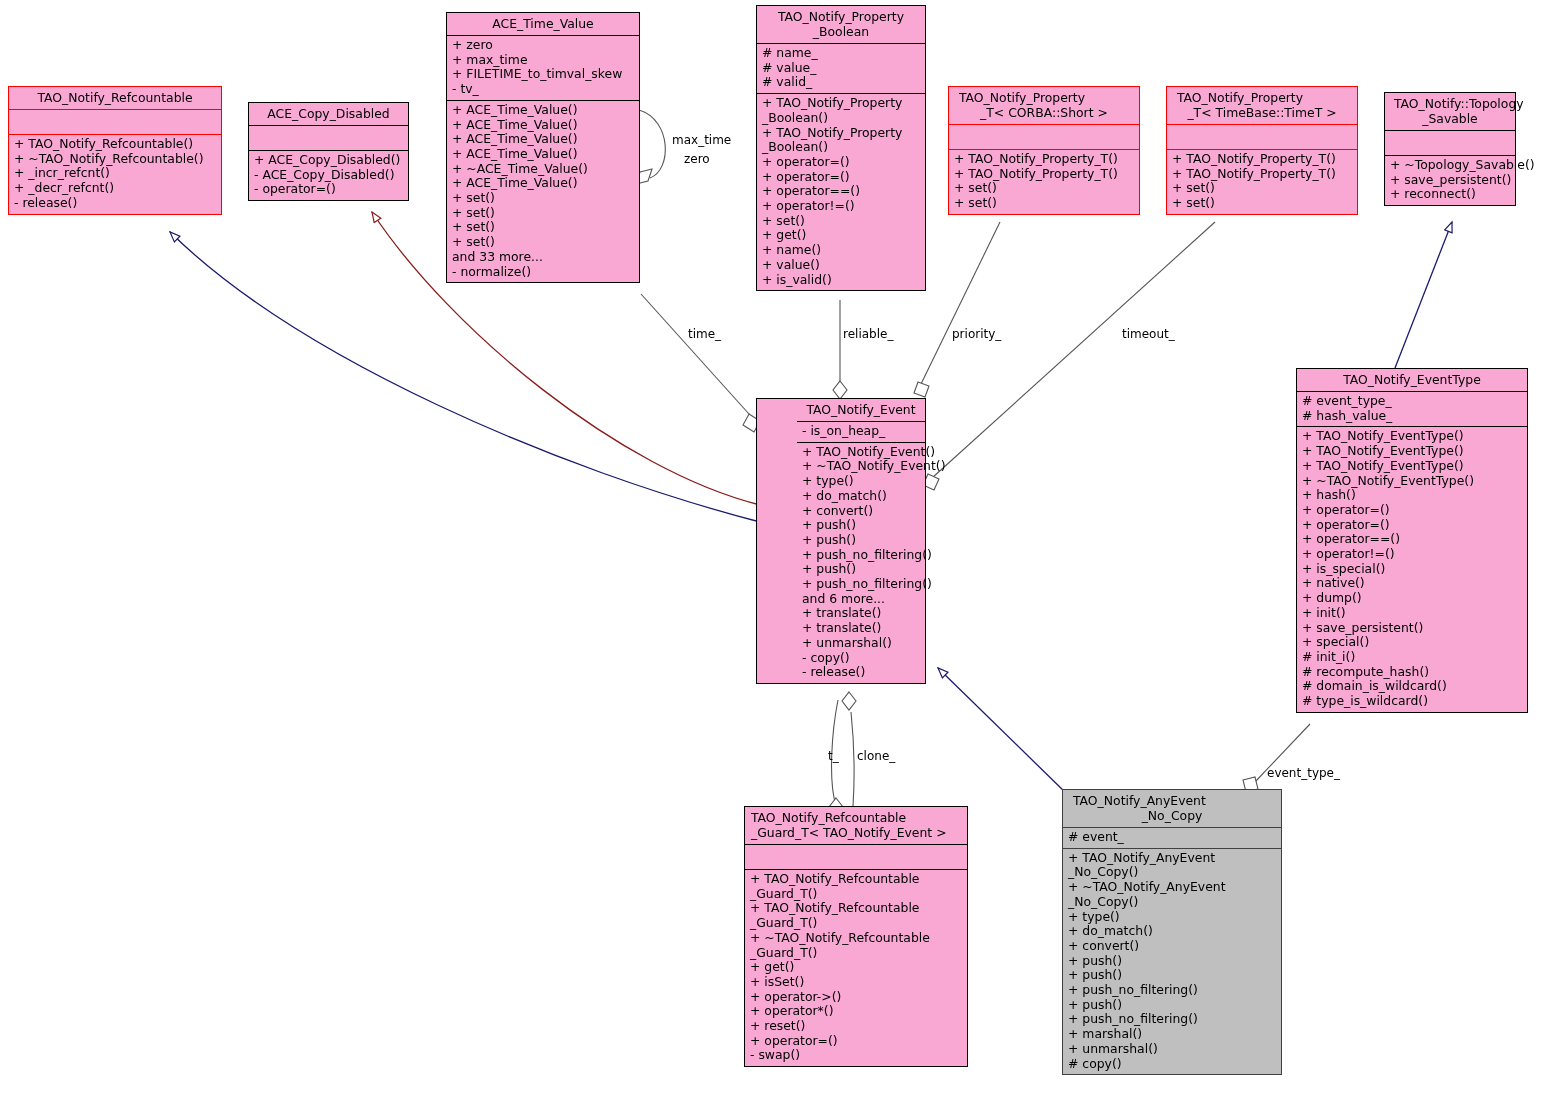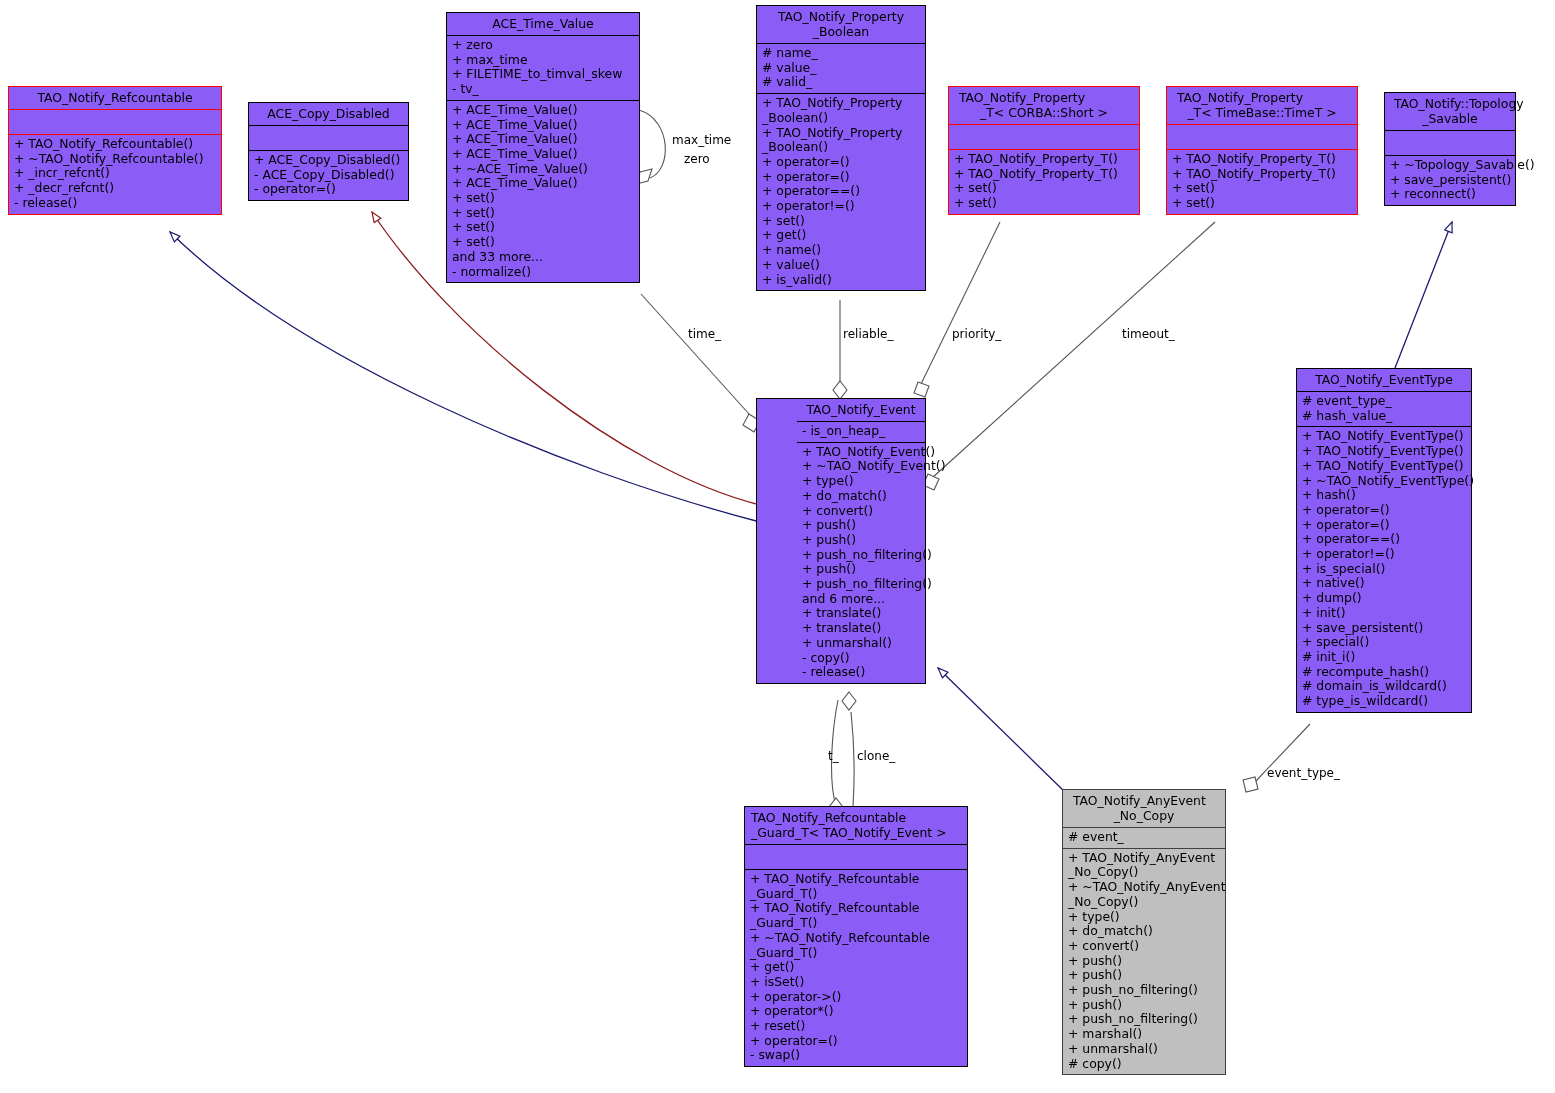--- a/index.html
+++ b/index.html
@@ -1,21 +1,21 @@
 <!DOCTYPE html>
 <html><head>
 <meta charset="utf-8">
 <style>
   html,body{margin:0;padding:0;background:#ffffff;}
   body{width:1555px;height:1093px;position:relative;overflow:hidden;
        font-family:"DejaVu Sans","Liberation Sans",sans-serif;}
   #canvas{position:absolute;left:0;top:0;width:1555px;height:1093px;}
   svg.edges{position:absolute;left:0;top:0;width:1555px;height:1093px;pointer-events:none;}
 
-  .uml{position:absolute;box-sizing:border-box;border:1px solid #000;background:#8b5cf6;}
+  .uml{position:absolute;box-sizing:border-box;border:1px solid #000;background:#f9a8d4;}
   .uml.red{border-color:#ff0000;}
   .uml.gray{background:#bfbfbf;border-color:#404040;}
 
   .sec{box-sizing:border-box;}
   .sec.title{text-align:center;padding:3px 4px 4px 4px;line-height:15px;}
   .sec.attrs{padding:2px 5px 3px 5px;line-height:14.7px;}
   .sec.ops{padding:2px 5px 3px 5px;line-height:14.7px;}
 
   .uml .divider{height:0;border-top:1px solid #000;}
   .uml.red .divider{border-top-color:#ff0000;}
@@ -232,21 +232,21 @@
       <div class="row">+ push_no_filtering()</div>
       <div class="row">and 6 more...</div>
       <div class="row">+ translate()</div>
       <div class="row">+ translate()</div>
       <div class="row">+ unmarshal()</div>
       <div class="row">- copy()</div>
       <div class="row">- release()</div>
     </div>
   </div>
 
-  <div class="uml" style="left:1296px;top:368px;width:176px;">
+  <div class="uml" style="left:1296px;top:368px;width:232px;">
     <div class="sec title">TAO_Notify_EventType</div>
     <div class="divider"></div>
     <div class="sec attrs">
       <div class="row"># event_type_</div>
       <div class="row"># hash_value_</div>
     </div>
     <div class="divider"></div>
     <div class="sec ops">
       <div class="row">+ TAO_Notify_EventType()</div>
       <div class="row">+ TAO_Notify_EventType()</div>
@@ -288,21 +288,21 @@
       <div class="row">+ get()</div>
       <div class="row">+ isSet()</div>
       <div class="row">+ operator-&gt;()</div>
       <div class="row">+ operator*()</div>
       <div class="row">+ reset()</div>
       <div class="row">+ operator=()</div>
       <div class="row">- swap()</div>
     </div>
   </div>
 
-  <div class="uml gray" style="left:1062px;top:789px;width:164px;">
+  <div class="uml gray" style="left:1062px;top:789px;width:220px;">
     <div class="sec title">
       <div class="row" style="text-align:left;padding-left:6px;">TAO_Notify_AnyEvent</div>
       <div class="row">_No_Copy</div>
     </div>
     <div class="divider"></div>
     <div class="sec attrs">
       <div class="row"># event_</div>
     </div>
     <div class="divider"></div>
     <div class="sec ops">

